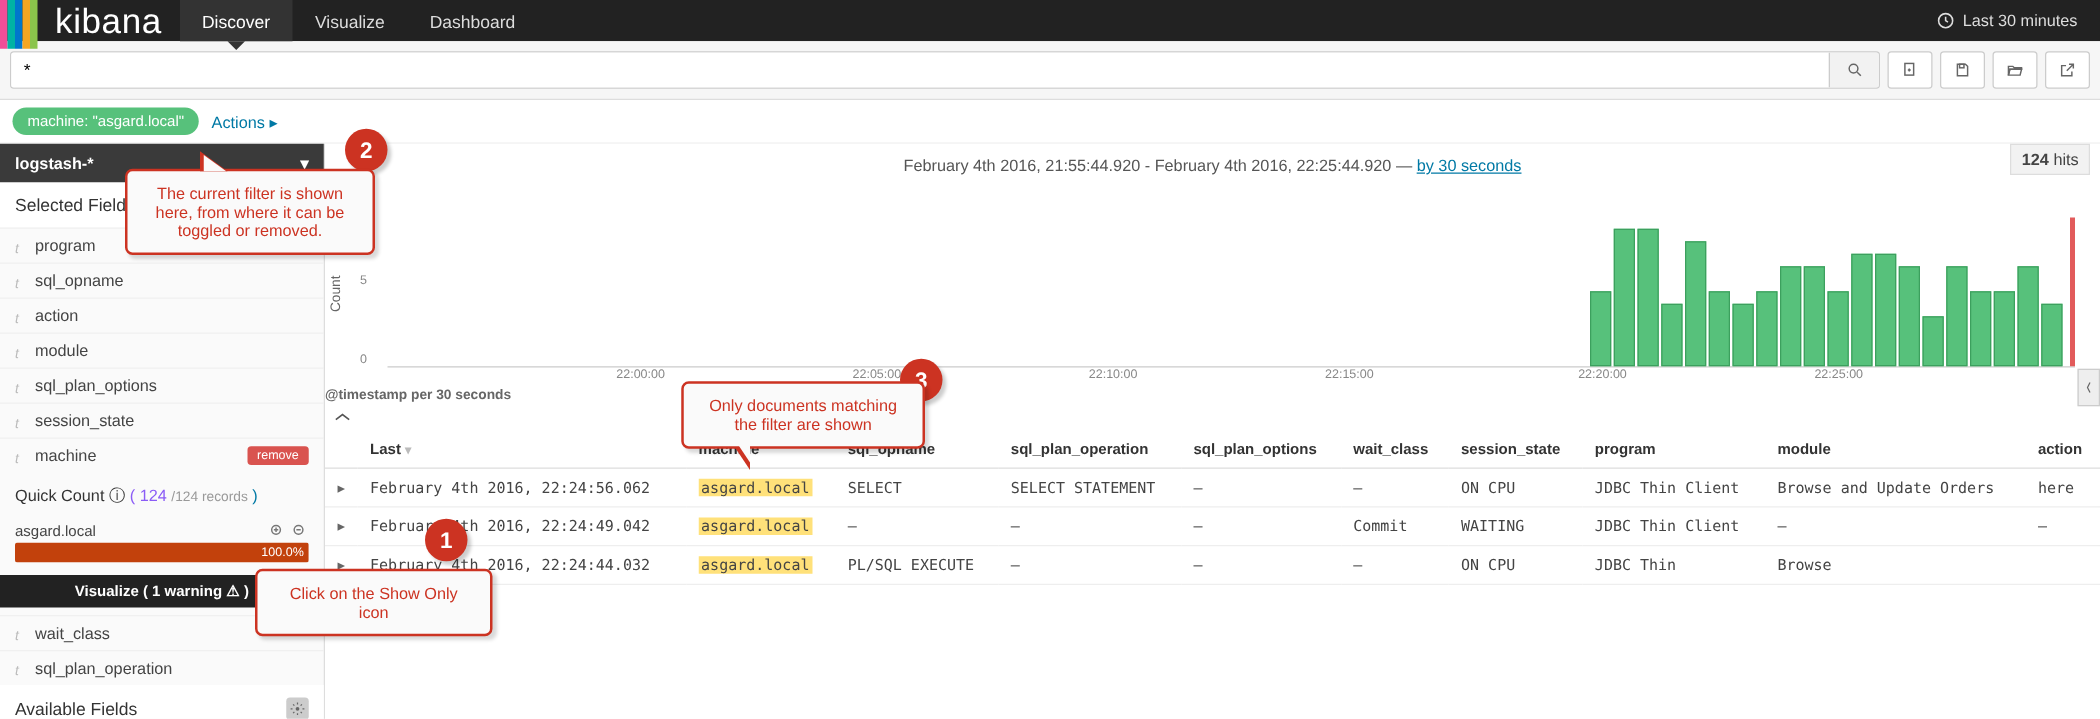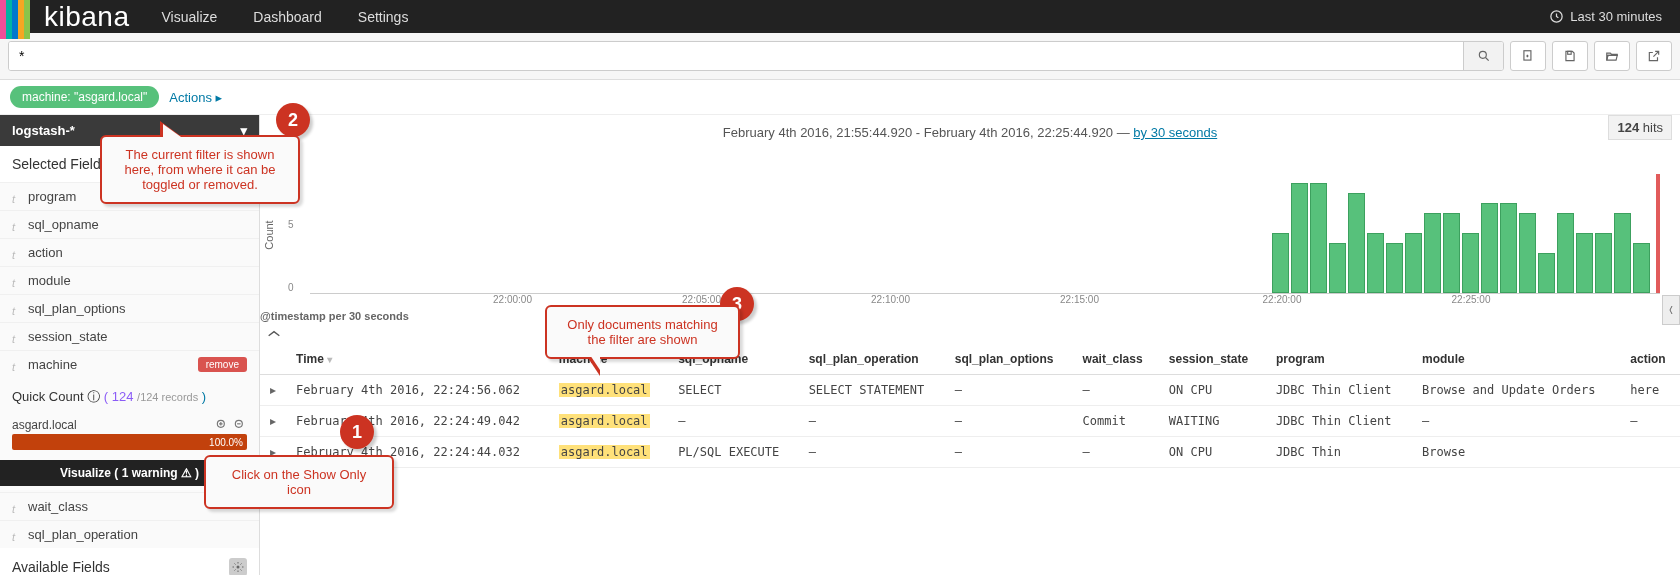--- a/index.html
+++ b/index.html
@@ -98,23 +98,23 @@
     <div class="stripes">
       <div class="stripe s1"></div>
         <div class="stripe s2"></div>
         <div class="stripe s3"></div>
         <div class="stripe s4"></div>
         <div class="stripe s5"></div>
     </div>
     <div class="logo-text">kibana</div>
   </div>
   <div class="nav-tabs">
+    <div class="nav-tab active">Discover</div>
     <div class="nav-tab">Visualize</div>
     <div class="nav-tab">Dashboard</div>
-    <div class="nav-tab">Settings</div>
   </div>
   <div class="nav-spacer"></div>
   <div class="time-picker">
     <span>
       <svg width="15" height="15" viewBox="0 0 24 24" fill="none" stroke="#ddd" stroke-width="2">
           <circle cx="12" cy="12" r="9"></circle>
           <path d="M12 7v5l3 2"></path>
         </svg>
     </span>
     <span>Last 30 minutes</span>
@@ -306,21 +306,21 @@
     <div class="right-tab">
       <svg width="8" height="12" viewBox="0 0 12 24" fill="none" stroke="#666" stroke-width="2">
           <path d="M8 4l-4 8 4 8"></path>
         </svg>
     </div>
 
     <table class="doc-table">
       <thead>
         <tr>
           <th style="width:20px"></th>
-          <th><span>Time</span> <span class="sort-ind">▾</span></th>
+          <th><span>Last</span> <span class="sort-ind">▾</span></th>
           <th>machine</th>
           <th>sql_opname</th>
           <th>sql_plan_operation</th>
           <th>sql_plan_options</th>
           <th>wait_class</th>
           <th>session_state</th>
           <th>program</th>
           <th>module</th>
           <th>action</th>
         </tr>

